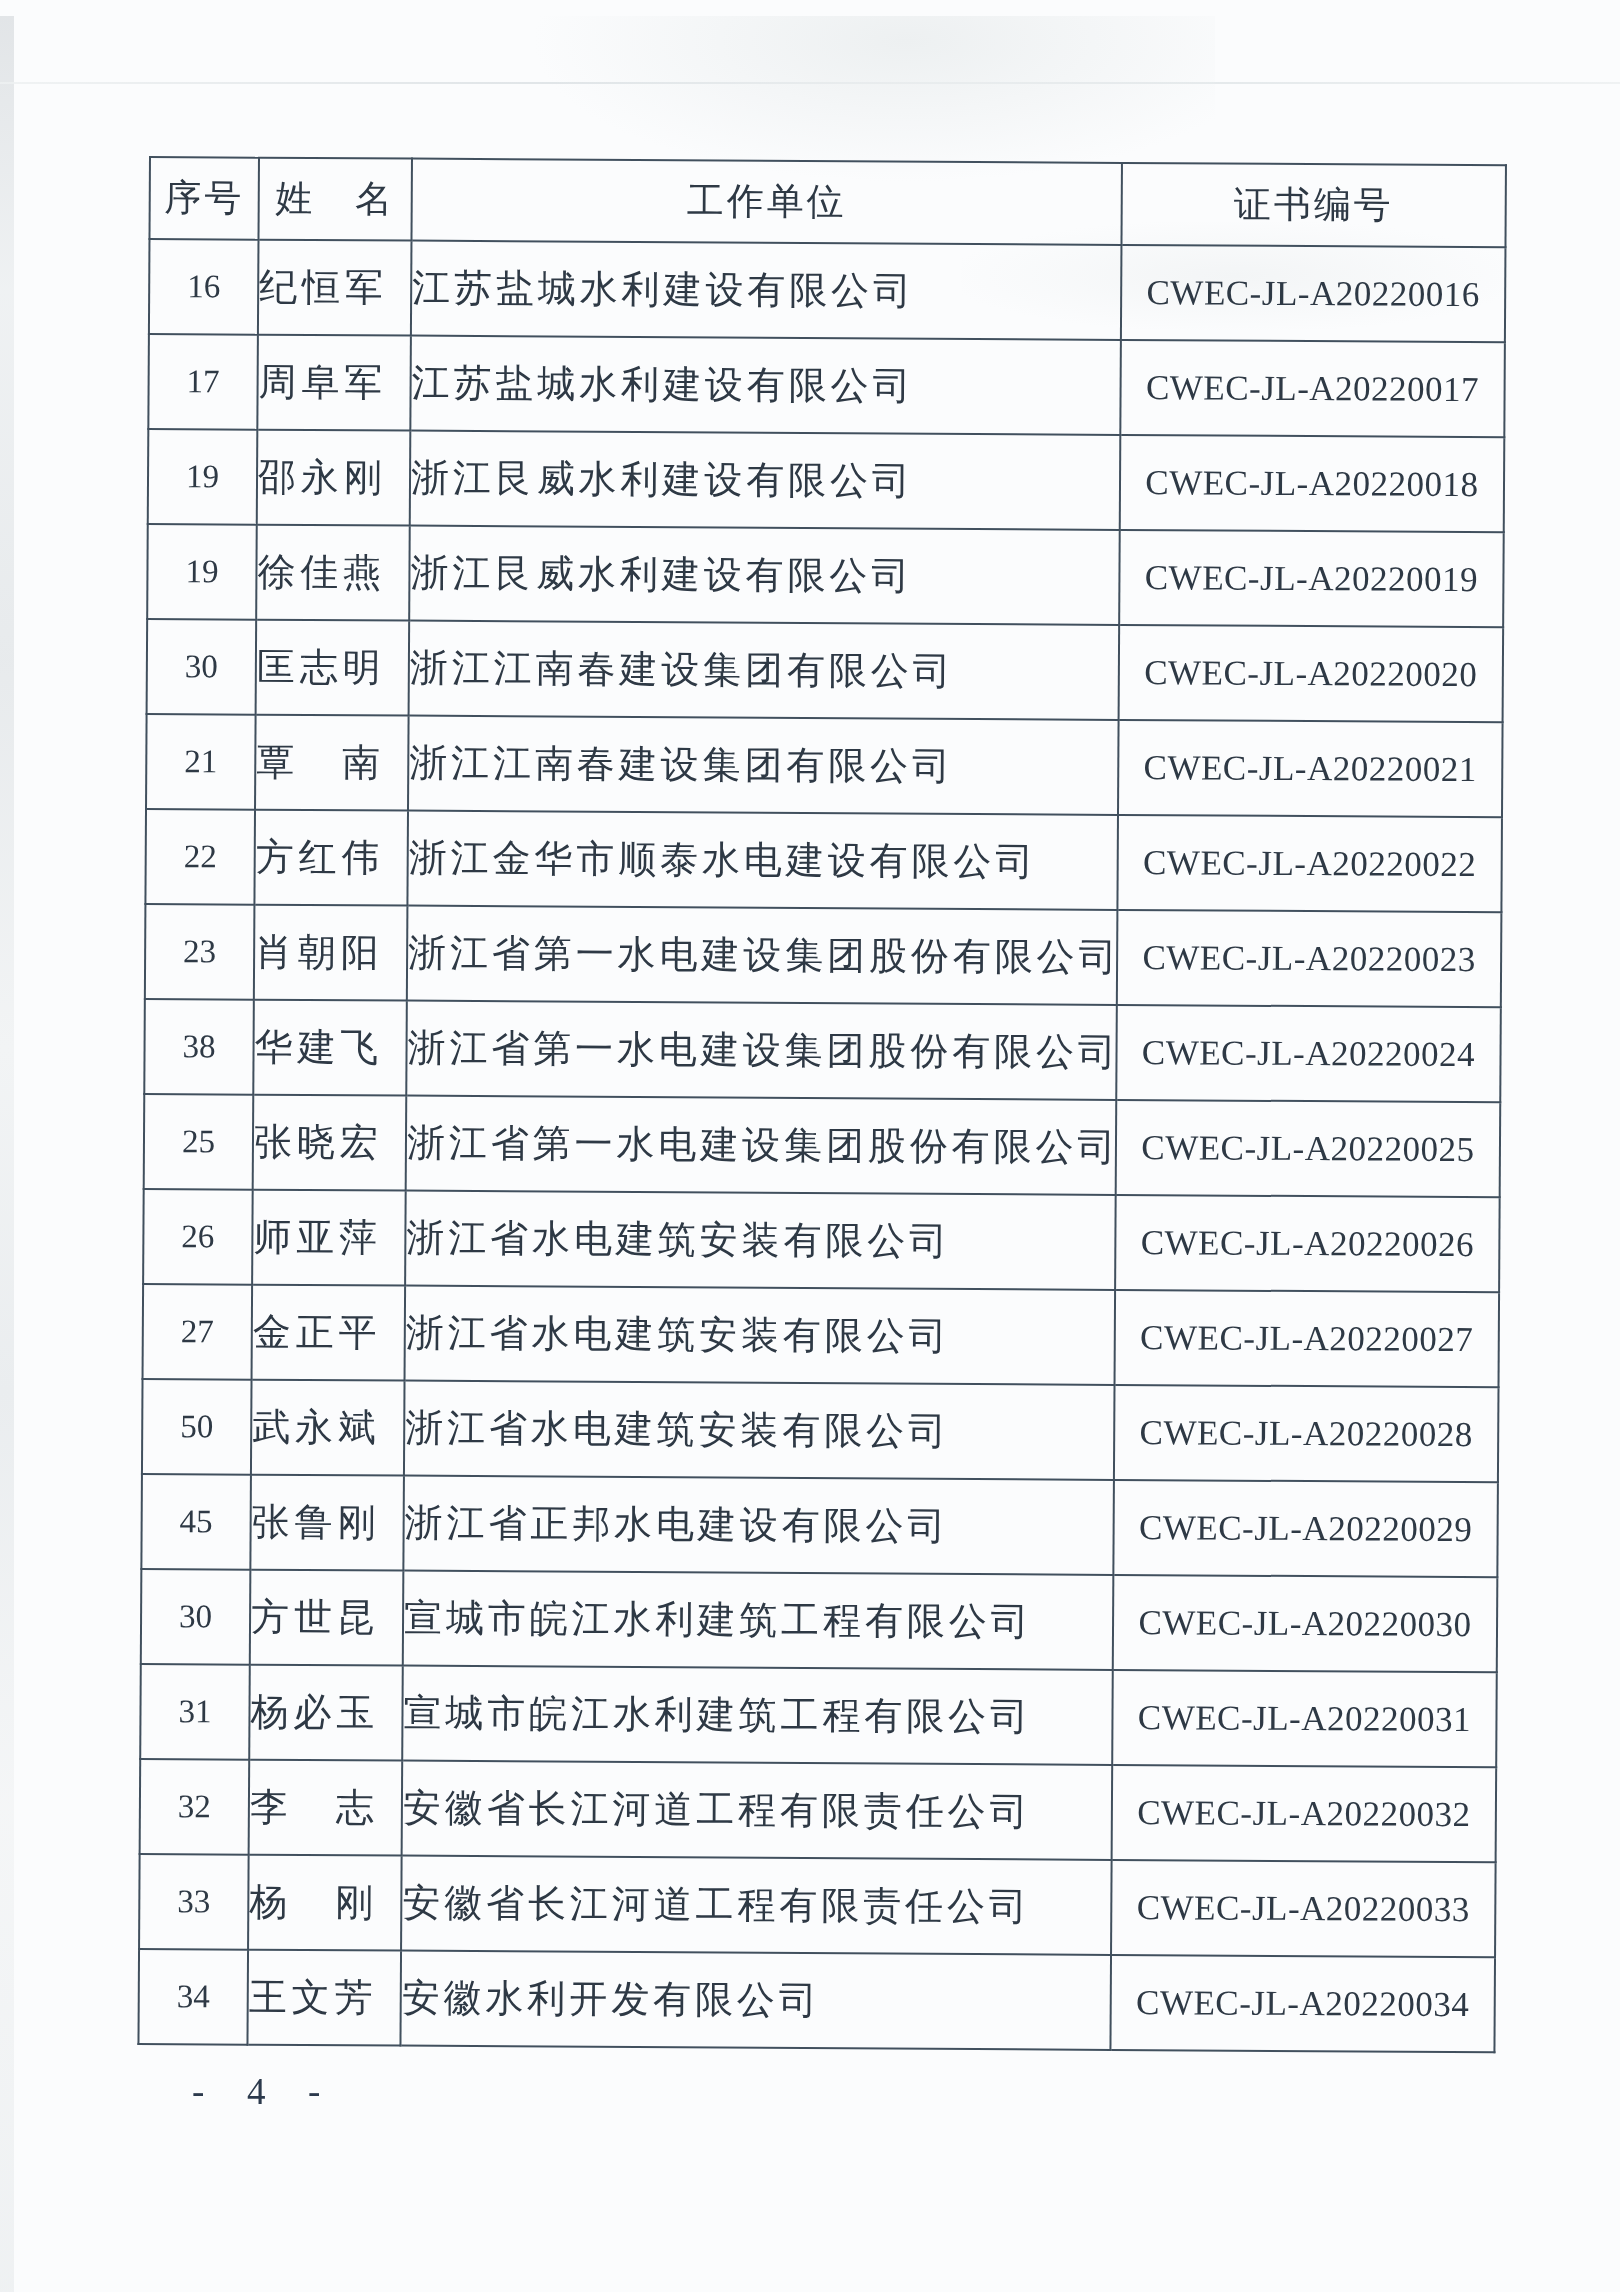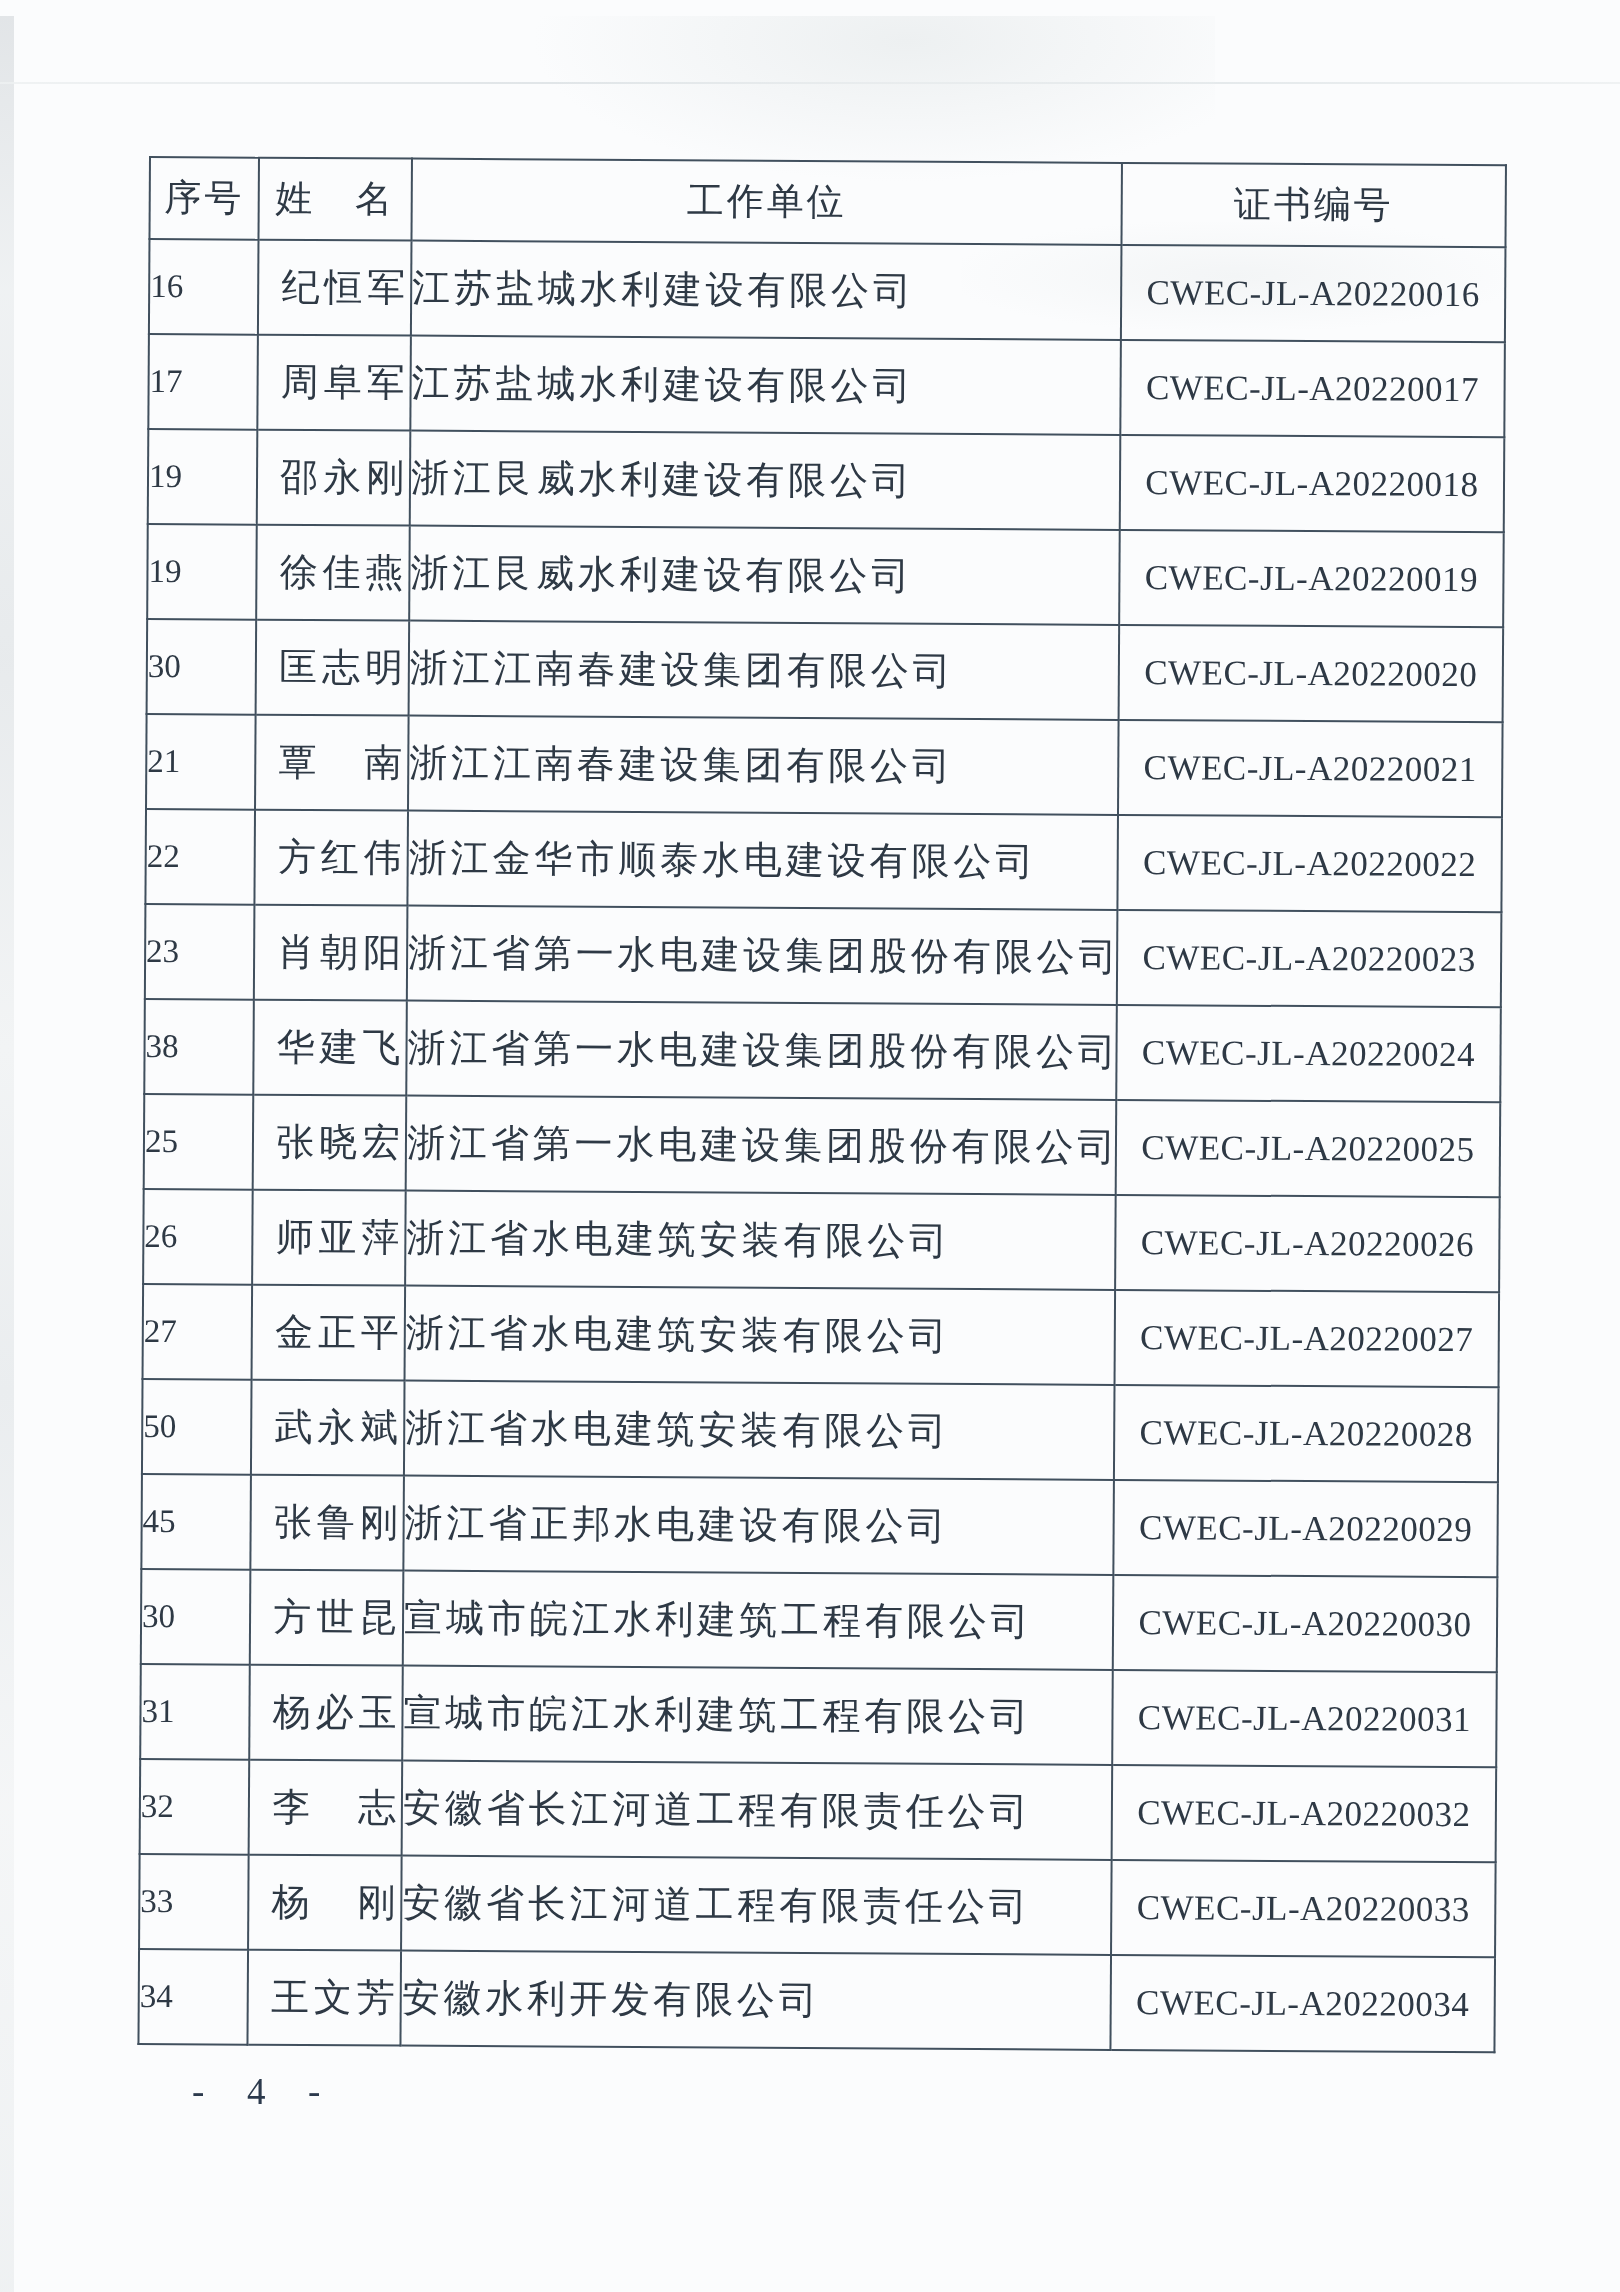--- a/index.html
+++ b/index.html
@@ -63,30 +63,29 @@
   .cert-table thead tr{height:82px;}
   .cert-table tbody tr{height:95px;}
 
   .cert-table th{
     font-weight:normal;
     font-size:37px;
     letter-spacing:2.9px;
     text-align:center;
   }
   .cell-no{
-    text-align:left;
+    text-align:center;
     font-size:33px;
     color:var(--text);
   }
   .cell-name{
     font-size:38px;
     letter-spacing:4.9px;
     padding-left:19.6px;
     white-space:nowrap;
-    text-align:right;
   }
   .cell-org{
     font-size:38px;
     letter-spacing:3.9px;
     padding-left:13.7px;
     white-space:nowrap;
   }
   .cell-cert{
     text-align:center;
     font-size:35px;

